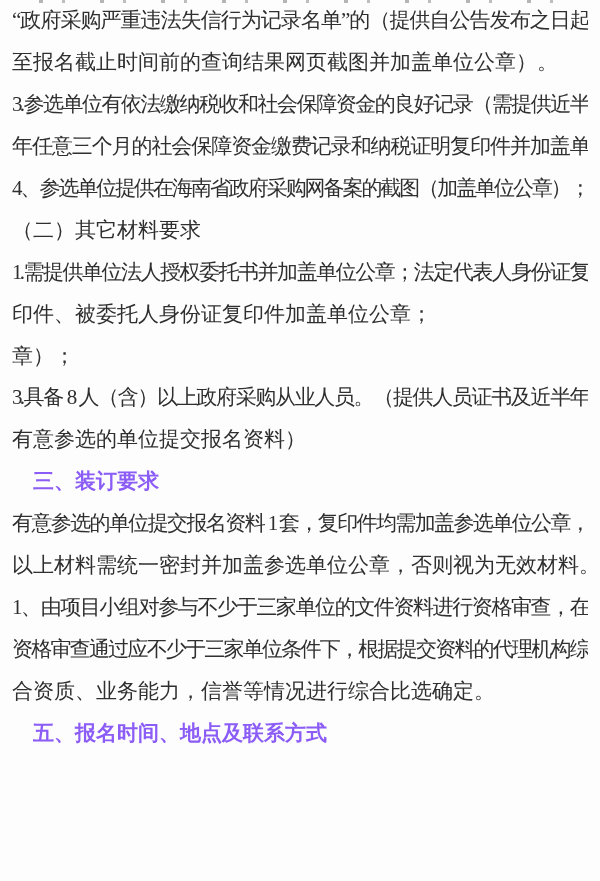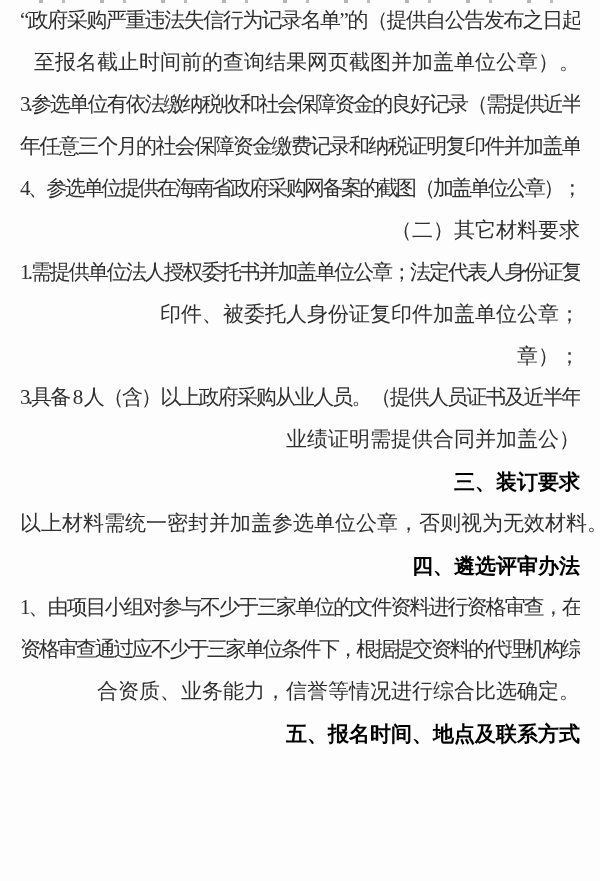--- a/index.html
+++ b/index.html
@@ -7,21 +7,21 @@
     padding: 0;
     background: #ffffff;
   }
   .page {
     position: relative;
     width: 600px;
     height: 881px;
     background: #fdfdfd;
     overflow: hidden;
     box-sizing: border-box;
-    padding: 0 20px;
+    padding: 0 12px;
     font-family: "Liberation Serif", "DejaVu Serif", serif;
     color: #2f2f2f;
   }
   
   .prev-clip {
     position: absolute;
     top: 0;
     left: 22px;
     right: 22px;
     height: 3px;
@@ -33,54 +33,55 @@
       #8a8a8a 40px 43px,
       transparent 43px 61px
     );
     opacity: 0.55;
   }
   .line {
     font-size: 21px;
     height: 41.95px;
     line-height: 41.95px;
     white-space: nowrap;
-    text-align: right;
+    text-align: left;
   }
   
   .line.full {
     letter-spacing: -2.8px;
     text-align: justify;
     text-align-last: justify;
     text-justify: inter-character;
     white-space: normal;
     overflow: hidden;
   }
   .line.header {
     font-weight: 700;
-    font-family: Liberation Sans, sans-serif;
-    color: #000000;
+    font-family: Liberation Serif, serif;
+    color: #8b5cf6;
+    margin-left: 21px;
   }
 </style>
 </head>
 <body>
 
 <div class="page">
   <div class="prev-clip"></div>
 
   <div class="line full">“政府采购严重违法失信行为记录名单”的（提供自公告发布之日起</div>
   <div class="line">至报名截止时间前的查询结果网页截图并加盖单位公章）。</div>
   <div class="line full">3.参选单位有依法缴纳税收和社会保障资金的良好记录（需提供近半</div>
   <div class="line full">年任意三个月的社会保障资金缴费记录和纳税证明复印件并加盖单</div>
   <div class="line full">4、参选单位提供在海南省政府采购网备案的截图（加盖单位公章）；</div>
   <div class="line">（二）其它材料要求</div>
   <div class="line full">1.需提供单位法人授权委托书并加盖单位公章；法定代表人身份证复</div>
   <div class="line">印件、被委托人身份证复印件加盖单位公章；</div>
   <div class="line">章）；</div>
   <div class="line full">3.具备 8 人（含）以上政府采购从业人员。（提供人员证书及近半年</div>
-  <div class="line">业绩证明需提供合同并加盖公）</div>
+  <div class="line">有意参选的单位提交报名资料）</div>
   <div class="line header">三、装订要求</div>
+  <div class="line full">有意参选的单位提交报名资料 1 套，复印件均需加盖参选单位公章，</div>
   <div class="line">以上材料需统一密封并加盖参选单位公章，否则视为无效材料。</div>
-  <div class="line header">四、遴选评审办法</div>
   <div class="line full">1、由项目小组对参与不少于三家单位的文件资料进行资格审查，在</div>
   <div class="line full">资格审查通过应不少于三家单位条件下，根据提交资料的代理机构综</div>
   <div class="line">合资质、业务能力，信誉等情况进行综合比选确定。</div>
   <div class="line header">五、报名时间、地点及联系方式</div>
 </div>
 
 </body></html>

